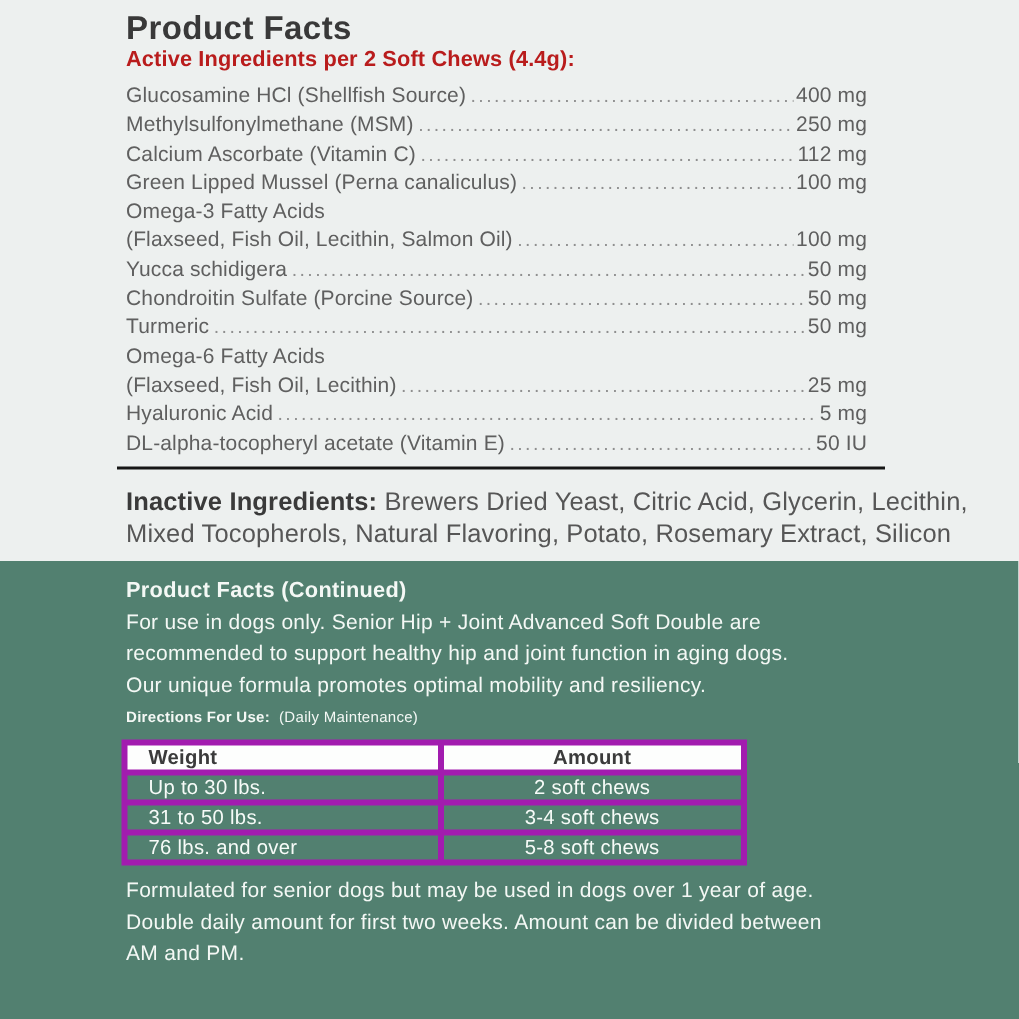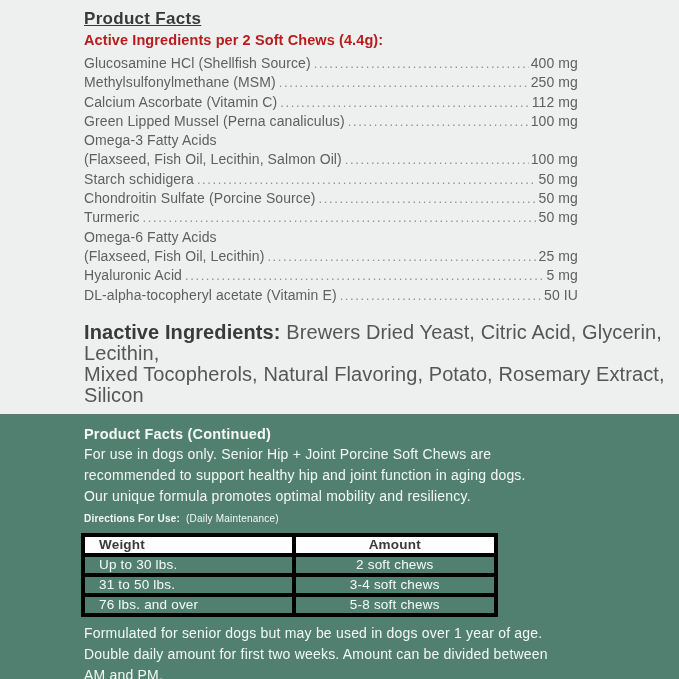--- a/index.html
+++ b/index.html
@@ -7,22 +7,22 @@
   body {
     font-family: "Liberation Sans", sans-serif;
     background: #edf0ef;
     display: flex;
     flex-direction: column;
   }
 
   
   .facts-top { padding: 9px 101px 0 84px; }
   .pf-title {
-    font-size: 17px; font-weight: bold; color: #393939;
-    line-height: 20px; margin-bottom: 2px; letter-spacing: 0.3px; text-decoration: underline;
+    font-size: 22px; font-weight: bold; color: #393939;
+    line-height: 20px; margin-bottom: 2px; letter-spacing: 0.3px;
   }
   .pf-subtitle {
     font-size: 14.5px; font-weight: bold; color: #b91c1c;
     line-height: 18px; margin-bottom: 6px; letter-spacing: 0.1px;
   }
   .ing-list { width: 494px; }
   .ing-row {
     display: flex; align-items: baseline;
     font-size: 14px; color: #5f5f5f; height: 19.3px;
     letter-spacing: 0.1px; white-space: nowrap;
@@ -34,21 +34,21 @@
   }
   .ing-amt { white-space: nowrap; }
 
   .divider {
     height: 2px; background: #161616;
     width: 512px; margin: 5px 0 0 78px;
   }
 
   .inactive {
     margin: 11px 0 0 84px;
-    font-size: 20px; line-height: 21px; color: #565656;
+    font-size: 17px; line-height: 21px; color: #565656;
     letter-spacing: 0.1px;
   }
   .inactive .b { font-weight: bold; color: #3a3a3a; }
 
   
   .green-section {
     flex: 1;
     margin-top: 8px;
     background: #528070;
     padding: 11px 40px 0 84px;
@@ -58,21 +58,21 @@
     font-size: 14.5px; font-weight: bold; line-height: 18px;
     margin-bottom: 1px; letter-spacing: 0.2px;
   }
   .cont-desc { font-size: 14px; line-height: 21px; margin-bottom: 3px; letter-spacing: 0.2px; }
   .directions { font-size: 10px; line-height: 17px; margin-bottom: 6px; letter-spacing: 0.2px; }
   .directions .b { font-weight: bold; }
   .directions .note { margin-left: 6px; }
 
   table.dosage {
     border-collapse: separate; border-spacing: 4px;
-    background: #000000; width: 417px; margin-left: -3px;
+    background: #a21caf; width: 417px; margin-left: -3px;
   }
   table.dosage th {
     background: #fdfefd; color: #3b3b3b; font-weight: bold;
     font-size: 13.5px; height: 16px; line-height: 16px; letter-spacing: 0.2px;
   }
   table.dosage td {
     background: #528070; color: #f7fbf8;
     font-size: 13.5px; height: 16px; line-height: 16px; letter-spacing: 0.2px;
   }
   .col-weight { width: 51%; text-align: left; padding-left: 14px; }
@@ -109,21 +109,21 @@
       </div>
       <div class="ing-row">
         <span class="ing-name">Omega-3 Fatty Acids</span>
       </div>
       <div class="ing-row">
         <span class="ing-name">(Flaxseed, Fish Oil, Lecithin, Salmon Oil)</span>
         <span class="ing-dots"></span>
         <span class="ing-amt">100 mg</span>
       </div>
       <div class="ing-row">
-        <span class="ing-name">Starch schidigera</span>
+        <span class="ing-name">Yucca schidigera</span>
         <span class="ing-dots"></span>
         <span class="ing-amt">50 mg</span>
       </div>
       <div class="ing-row">
         <span class="ing-name">Chondroitin Sulfate (Porcine Source)</span>
         <span class="ing-dots"></span>
         <span class="ing-amt">50 mg</span>
       </div>
       <div class="ing-row">
         <span class="ing-name">Turmeric</span>
@@ -154,21 +154,21 @@
 <div class="divider"></div>
 
 <div class="inactive">
   <div><span class="b">Inactive Ingredients:</span> <span>Brewers Dried Yeast, Citric Acid, Glycerin, Lecithin,</span></div>
   <div>Mixed Tocopherols, Natural Flavoring, Potato, Rosemary Extract, Silicon</div>
 </div>
 
 <div class="green-section">
   <div class="cont-title">Product Facts (Continued)</div>
   <div class="cont-desc">
-    <div>For use in dogs only. Senior Hip + Joint Porcine Soft Chews are</div>
+    <div>For use in dogs only. Senior Hip + Joint Advanced Soft Double are</div>
     <div>recommended to support healthy hip and joint function in aging dogs.</div>
     <div>Our unique formula promotes optimal mobility and resiliency.</div>
   </div>
   <div class="directions">
     <span class="b">Directions For Use:</span><span class="note">(Daily Maintenance)</span>
   </div>
   <table class="dosage">
     <thead>
         <tr>
           <th class="col-weight">Weight</th>

